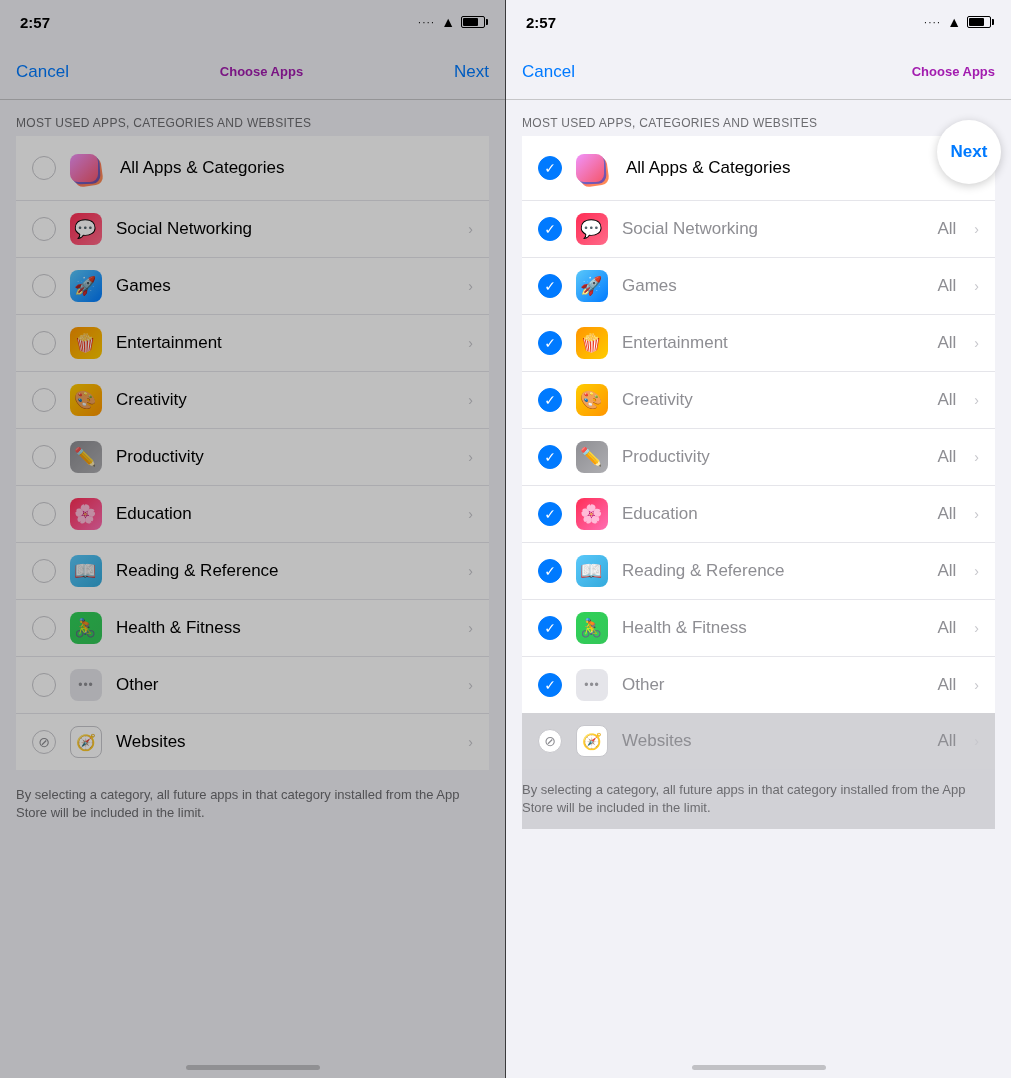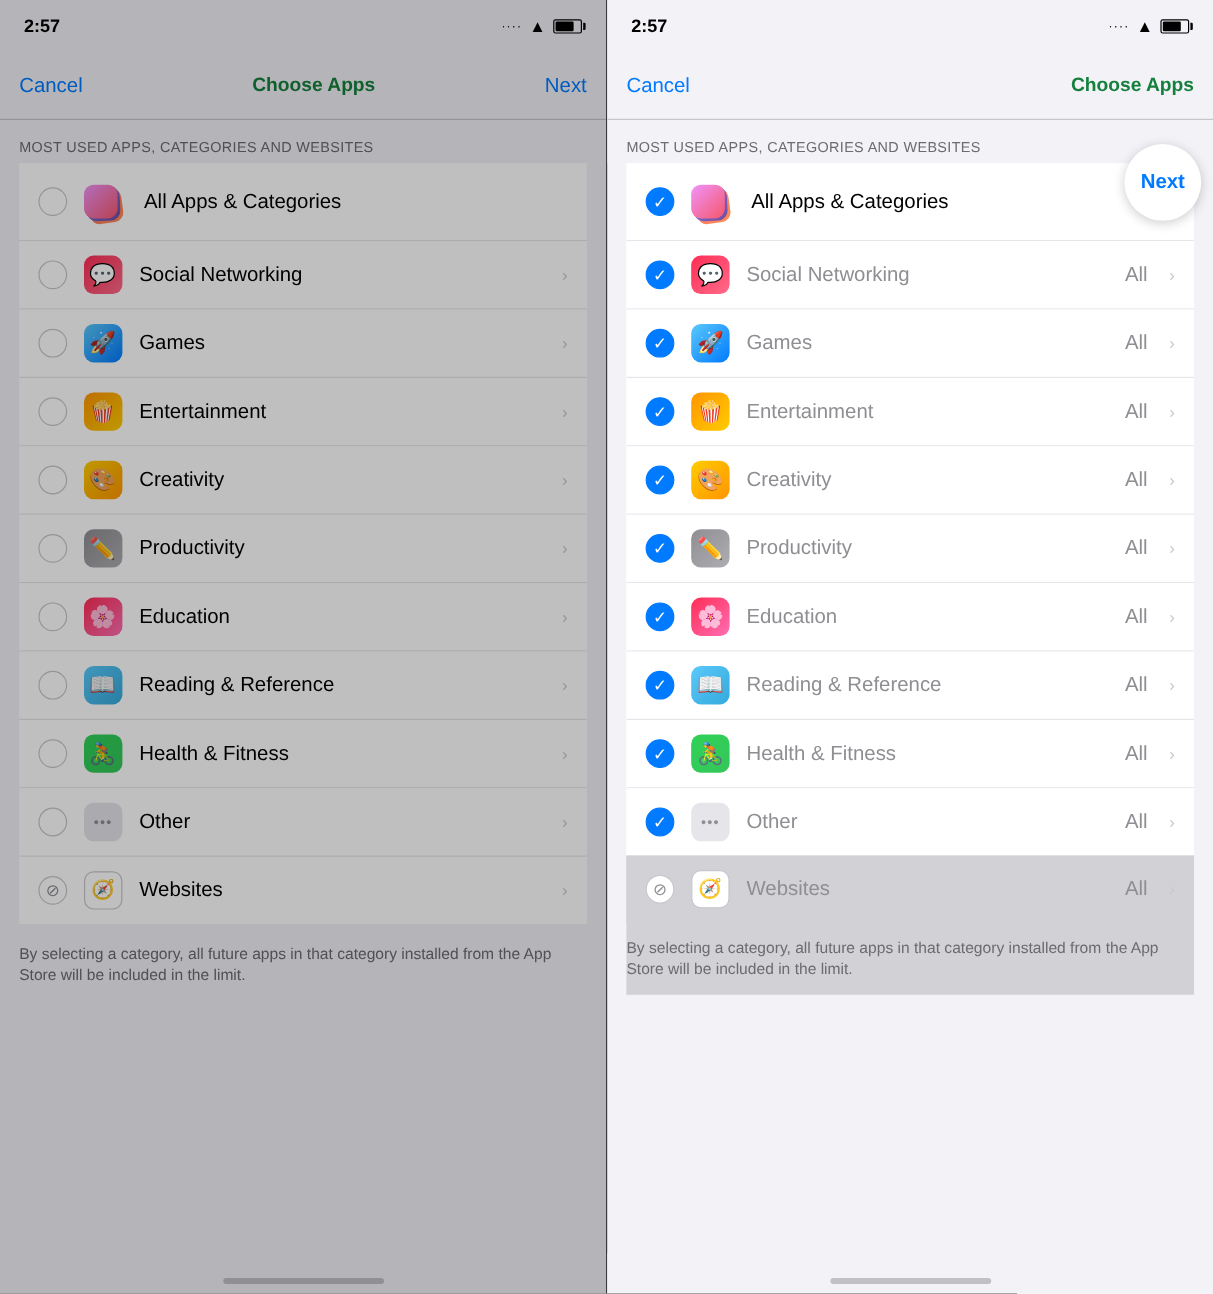--- a/index.html
+++ b/index.html
@@ -93,23 +93,23 @@
       padding: 0 16px;
       border-bottom: 0.5px solid #c6c6c8;
     }
     .nav-cancel {
       font-size: 17px;
       color: #007aff;
       font-weight: 400;
       cursor: pointer;
     }
     .nav-title {
-      font-size: 16px;
+      font-size: 13px;
       font-weight: 600;
-      color: #15803d;
+      color: #a21caf;
     }
     .nav-next {
       font-size: 17px;
       color: #007aff;
       font-weight: 400;
       cursor: pointer;
     }
     .nav-next-circle {
       width: 64px;
       height: 64px;

